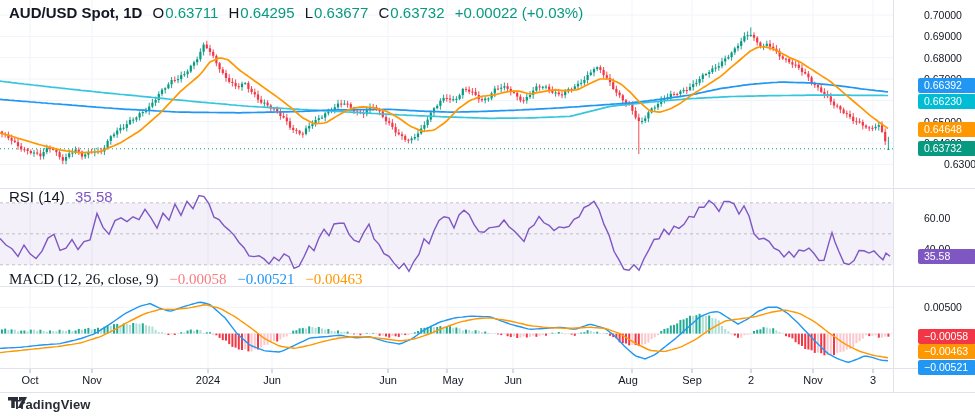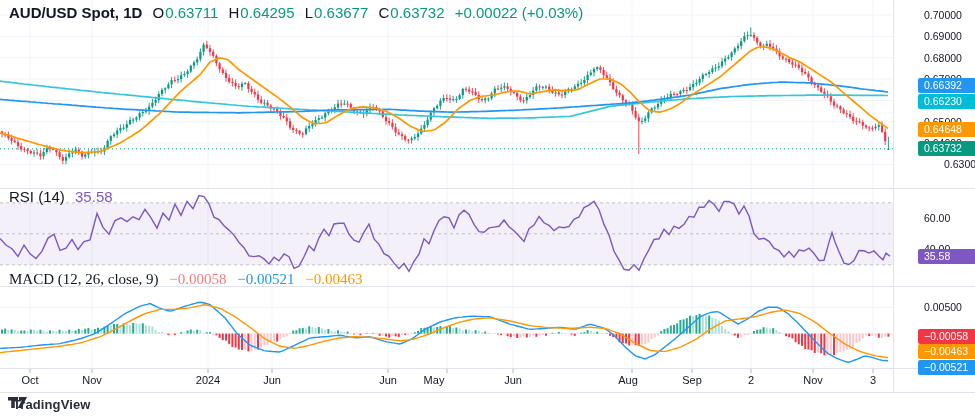--- a/index.html
+++ b/index.html
@@ -969,21 +969,21 @@
       <div class="badge" style="top: 329.157px; background: rgb(242, 54, 69);">−0.00058</div>
       <div class="badge" style="top: 344.228px; background: rgb(255, 152, 0);">−0.00463</div>
       <div class="badge" style="top: 359.828px; background: rgb(33, 150, 243);">−0.00521</div>
     </div>
   <div id="time-axis">
       <div class="time-label" style="left: 30px;">Oct</div>
       <div class="time-label" style="left: 92px;">Nov</div>
       <div class="time-label bold" style="left: 208px;">2024</div>
       <div class="time-label" style="left: 272px;">Jun</div>
       <div class="time-label" style="left: 388px;">Jun</div>
-      <div class="time-label" style="left: 434px;">May</div>
+      <div class="time-label" style="left: 453px;">May</div>
       <div class="time-label" style="left: 513px;">Jun</div>
       <div class="time-label" style="left: 628px;">Aug</div>
       <div class="time-label" style="left: 692px;">Sep</div>
       <div class="time-label" style="left: 751px;">2</div>
       <div class="time-label" style="left: 813px;">Nov</div>
       <div class="time-label" style="left: 873px;">3</div>
     </div>
 
   <div class="wm">
     <svg width="19" height="15" viewBox="0 0 38 30">

